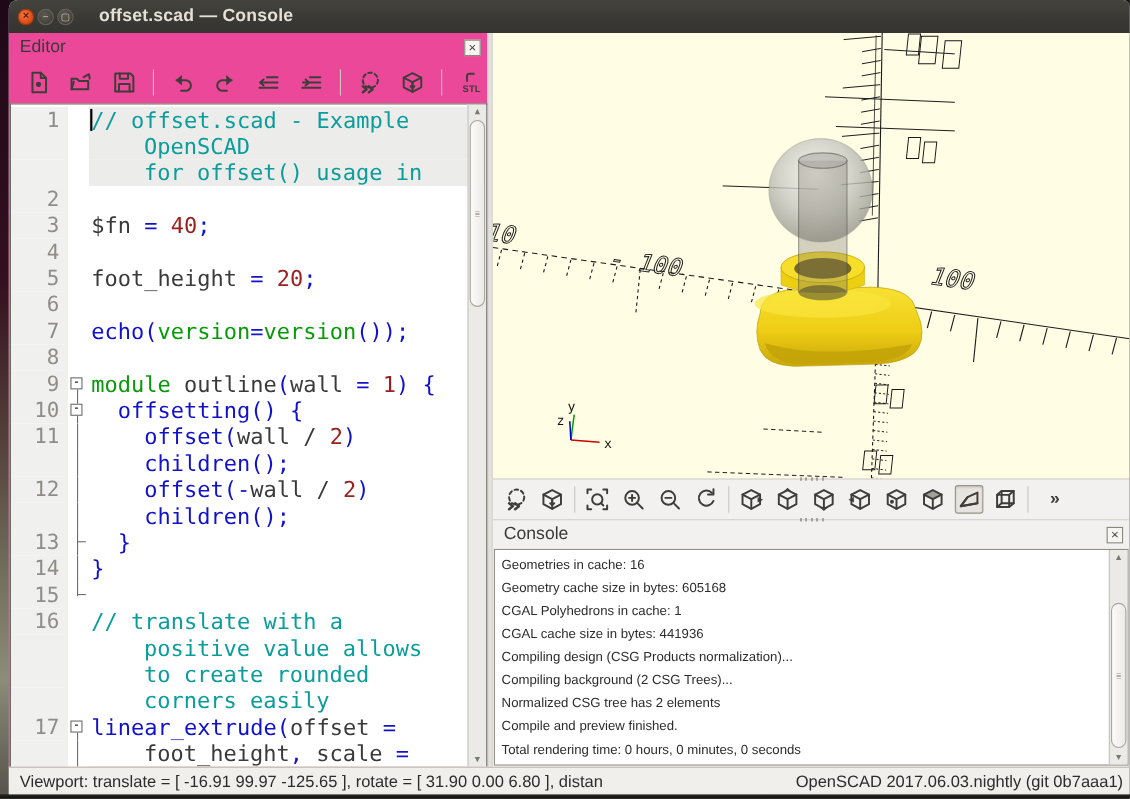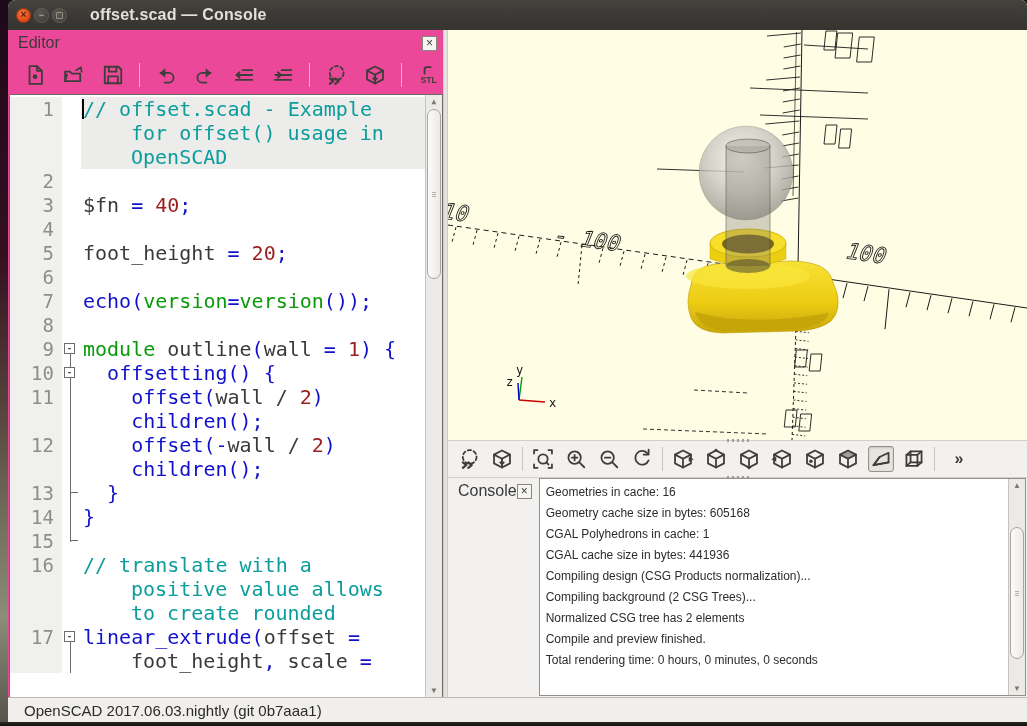--- a/index.html
+++ b/index.html
@@ -58,21 +58,21 @@
   
   #vsplit{width:3px;background:#e4e2de;border-left:1px solid #cfccc6;border-right:1px solid #cfccc6;box-sizing:content-box;}
   
   #right-col{flex:1;display:flex;flex-direction:column;}
   #viewport{position:relative;height:410px;background:#fffee5;overflow:hidden;}
   #vp-toolbar{position:relative;height:38px;background:#f2f1ef;border-top:1px solid #d2cfca;border-bottom:1px solid #d2cfca;
     display:flex;align-items:center;gap:7px;padding-left:8px;box-sizing:border-box;}
   .grip{position:absolute;left:50%;width:22px;height:3px;margin-left:-11px;
     background:repeating-linear-gradient(90deg,#a39f97 0 2px,transparent 2px 5px);}
   #overflow-btn{font-size:16px;font-weight:bold;color:#3a3a3a;padding:0 4px;}
-  #console-panel{flex:1;display:flex;flex-direction:row;background:#f2f1ef;}
+  #console-panel{flex:1;display:flex;flex-direction:column;background:#f2f1ef;}
   #console-box{position:relative;flex:1;background:#fff;border:1px solid #93908a;margin:0 1px 1px 1px;overflow:hidden;}
   #console-lines{padding:3px 6px;font-size:12px;line-height:21px;color:#2c2c2c;}
   
   #statusbar{position:absolute;left:0;bottom:0;right:0;height:25px;background:#f1efec;border-top:1px solid #bdbab4;
     display:flex;align-items:center;padding:0 6px 0 10px;font-size:15px;color:#2c2c2c;box-sizing:border-box;}
   #status-left{flex:1;white-space:nowrap;overflow:hidden;}
   #status-right{white-space:nowrap;padding-left:6px;}
   svg text.rulernum{font-family:"DejaVu Sans Mono",monospace;font-size:22px;fill:none;stroke:#1a1a1a;stroke-width:.9px;}
   svg text.axlbl{font-family:"DejaVu Sans Mono",monospace;font-size:12px;fill:#111;stroke:none;}
 </style>
@@ -184,41 +184,42 @@
                 <g fill="none" stroke="#3f3d39" stroke-width="1.3" stroke-linecap="round" stroke-linejoin="round">
                   <path d="M5.5 7V3.8Q5.5 2.2 7.2 2.2H10"></path>
                   <text x="2.6" y="14" font-size="6.3" font-weight="bold" font-family="Liberation Sans,sans-serif" fill="#3f3d39" stroke="none">STL</text>
                 </g>
               </svg>
             </div>
           </div>
         <div id="code-wrap">
           <div id="code-rows">
               <div class="code-row hl"><div class="ln">1</div><div class="fold"></div><div class="ctext"><span class="caret"></span><span class="tk-cm">// offset.scad - Example</span></div><div class="wrapcol">↵</div></div>
+              <div class="code-row hl"><div class="ln"></div><div class="fold"></div><div class="ctext cont"><span class="tk-cm">OpenSCAD</span></div><div class="wrapcol"></div></div>
               <div class="code-row hl"><div class="ln"></div><div class="fold"></div><div class="ctext cont"><span class="tk-cm">for offset() usage in</span></div><div class="wrapcol">↵</div></div>
-              <div class="code-row hl"><div class="ln"></div><div class="fold"></div><div class="ctext cont"><span class="tk-cm">OpenSCAD</span></div><div class="wrapcol"></div></div>
               <div class="code-row"><div class="ln">2</div><div class="fold"></div><div class="ctext"></div><div class="wrapcol"></div></div>
               <div class="code-row"><div class="ln">3</div><div class="fold"></div><div class="ctext"><span class="tk-pl">$fn </span><span class="tk-op">= </span><span class="tk-num">40</span><span class="tk-op">;</span></div><div class="wrapcol"></div></div>
               <div class="code-row"><div class="ln">4</div><div class="fold"></div><div class="ctext"></div><div class="wrapcol"></div></div>
               <div class="code-row"><div class="ln">5</div><div class="fold"></div><div class="ctext"><span class="tk-pl">foot_height </span><span class="tk-op">= </span><span class="tk-num">20</span><span class="tk-op">;</span></div><div class="wrapcol"></div></div>
               <div class="code-row"><div class="ln">6</div><div class="fold"></div><div class="ctext"></div><div class="wrapcol"></div></div>
               <div class="code-row"><div class="ln">7</div><div class="fold"></div><div class="ctext"><span class="tk-fn">echo</span><span class="tk-op">(</span><span class="tk-kw">version</span><span class="tk-op">=</span><span class="tk-kw">version</span><span class="tk-op">());</span></div><div class="wrapcol"></div></div>
               <div class="code-row"><div class="ln">8</div><div class="fold"></div><div class="ctext"></div><div class="wrapcol"></div></div>
               <div class="code-row"><div class="ln">9</div><div class="fold"><i class="fl half"></i><b class="fbox">-</b></div><div class="ctext"><span class="tk-kw">module </span><span class="tk-pl">outline</span><span class="tk-op">(</span><span class="tk-pl">wall </span><span class="tk-op">= </span><span class="tk-num">1</span><span class="tk-op">) {</span></div><div class="wrapcol"></div></div>
               <div class="code-row"><div class="ln">10</div><div class="fold"><i class="fl"></i><b class="fbox">-</b></div><div class="ctext"><span class="tk-pl">  </span><span class="tk-fn">offsetting</span><span class="tk-op">() {</span></div><div class="wrapcol"></div></div>
               <div class="code-row"><div class="ln">11</div><div class="fold"><i class="fl"></i></div><div class="ctext"><span class="tk-pl">    </span><span class="tk-fn">offset</span><span class="tk-op">(</span><span class="tk-pl">wall / </span><span class="tk-num">2</span><span class="tk-op">)</span></div><div class="wrapcol">↵</div></div>
               <div class="code-row"><div class="ln"></div><div class="fold"><i class="fl"></i></div><div class="ctext"><span class="tk-pl">    </span><span class="tk-fn">children</span><span class="tk-op">();</span></div><div class="wrapcol"></div></div>
               <div class="code-row"><div class="ln">12</div><div class="fold"><i class="fl"></i></div><div class="ctext"><span class="tk-pl">    </span><span class="tk-fn">offset</span><span class="tk-op">(-</span><span class="tk-pl">wall / </span><span class="tk-num">2</span><span class="tk-op">)</span></div><div class="wrapcol">↵</div></div>
               <div class="code-row"><div class="ln"></div><div class="fold"><i class="fl"></i></div><div class="ctext"><span class="tk-pl">    </span><span class="tk-fn">children</span><span class="tk-op">();</span></div><div class="wrapcol"></div></div>
               <div class="code-row"><div class="ln">13</div><div class="fold"><i class="fl"></i><i class="ftick"></i></div><div class="ctext"><span class="tk-pl">  </span><span class="tk-op">}</span></div><div class="wrapcol"></div></div>
               <div class="code-row"><div class="ln">14</div><div class="fold"><i class="fl"></i></div><div class="ctext"><span class="tk-op">}</span></div><div class="wrapcol"></div></div>
               <div class="code-row"><div class="ln">15</div><div class="fold"><i class="fl top"></i><i class="ftick"></i></div><div class="ctext"></div><div class="wrapcol"></div></div>
               <div class="code-row"><div class="ln">16</div><div class="fold"></div><div class="ctext"><span class="tk-cm">// translate with a</span></div><div class="wrapcol">↵</div></div>
               <div class="code-row"><div class="ln"></div><div class="fold"></div><div class="ctext cont"><span class="tk-cm">positive value allows</span></div><div class="wrapcol">↵</div></div>
               <div class="code-row"><div class="ln"></div><div class="fold"></div><div class="ctext cont"><span class="tk-cm">to create rounded</span></div><div class="wrapcol">↵</div></div>
+              <div class="code-row"><div class="ln"></div><div class="fold"></div><div class="ctext cont"><span class="tk-cm">corners easily</span></div><div class="wrapcol"></div></div>
               <div class="code-row"><div class="ln">17</div><div class="fold"><i class="fl half"></i><b class="fbox">-</b></div><div class="ctext"><span class="tk-fn">linear_extrude</span><span class="tk-op">(</span><span class="tk-pl">offset </span><span class="tk-op">=</span></div><div class="wrapcol">↵</div></div>
               <div class="code-row"><div class="ln"></div><div class="fold"><i class="fl"></i></div><div class="ctext cont"><span class="tk-pl">foot_height</span><span class="tk-op">, </span><span class="tk-pl">scale </span><span class="tk-op">=</span></div><div class="wrapcol">↵</div></div>
             </div>
           <div class="vscroll">
             <div class="sb-arrow" style="top:0">▲</div>
             <div class="sb-thumb" style="top:14px;height:168px;">
               <div class="sb-grip"></div>
             </div>
             <div class="sb-arrow" style="bottom:0">▼</div>
           </div>
@@ -523,16 +524,17 @@
                 <div class="sb-grip"></div>
               </div>
               <div class="sb-arrow" style="bottom:0">▼</div>
             </div>
           </div>
         </div>
       </div>
     </div>
 
     <div id="statusbar">
+      <span id="status-left">Viewport: translate = [ -16.91 99.97 -125.65 ], rotate = [ 31.90 0.00 6.80 ], distan</span>
       <span id="status-right">OpenSCAD 2017.06.03.nightly (git 0b7aaa1)</span>
     </div>
   </div>
 </div>
 
 </body></html>

